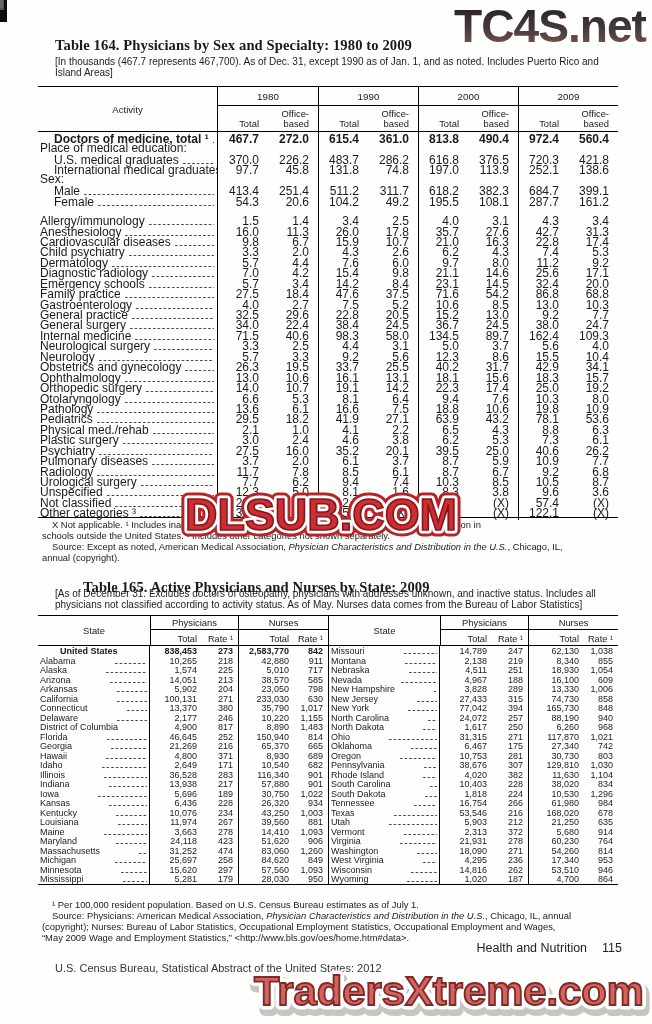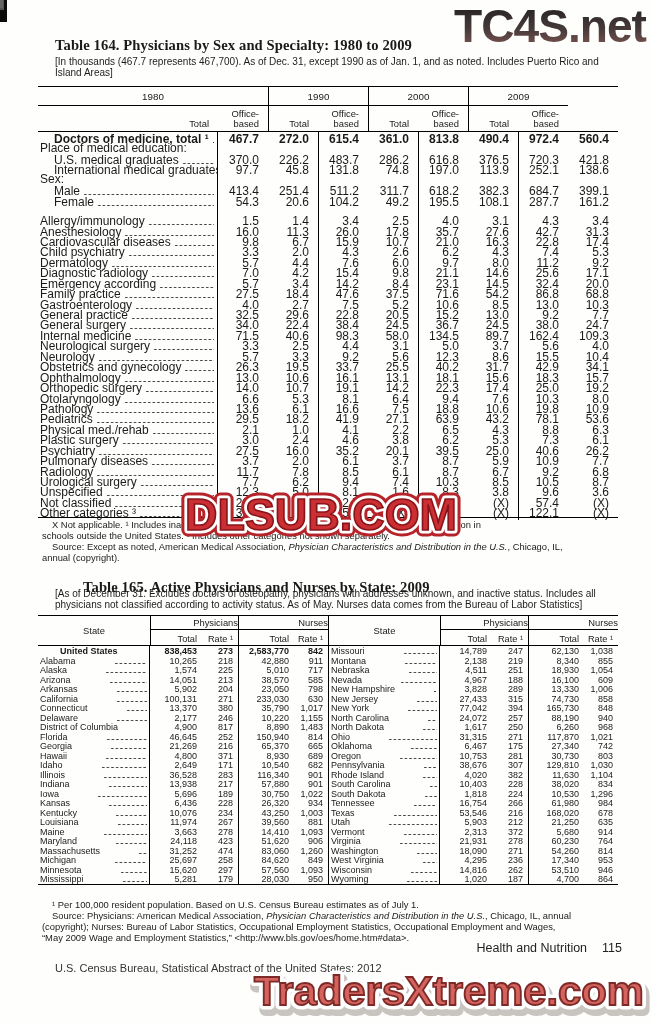--- a/index.html
+++ b/index.html
@@ -33,21 +33,21 @@
         background-image:radial-gradient(circle,#3a3a3a .9px,rgba(0,0,0,0) 1px);
         background-size:4.6px 3px;background-repeat:repeat-x;background-position:left bottom;}
   .val{display:flex;align-items:center;justify-content:flex-end;padding-right:9px;}
   .bold{font-weight:700;}
 
   
   .tblwrap165{position:absolute;left:38px;top:615px;width:580px;}
   .h165{display:grid;grid-template-columns:112px 52px 36px 56px 34px 112px 52px 36px 56px 34px;
         grid-template-rows:14px 15px;border-top:1.6px solid #000;border-bottom:1.4px solid #000;}
   .hc-state{grid-row:1/3;display:flex;align-items:center;justify-content:center;font-size:9.4px;}
-  .hg{grid-row:1;grid-column:span 2;text-align:right;font-size:9.4px;line-height:14px;
+  .hg{grid-row:1;grid-column:span 2;text-align:center;font-size:9.4px;line-height:14px;
       border-bottom:1px solid #000;border-left:1px solid #000;}
   .hs2{grid-row:2;display:flex;align-items:flex-end;justify-content:flex-end;padding:0 5px 1px 0;font-size:9.2px;}
   .b165{border-bottom:1.3px solid #000;}
   .r165{display:grid;grid-template-columns:112px 52px 36px 56px 34px 112px 52px 36px 56px 34px;height:9.5px;font-size:9px;}
   .r165 .lab{padding-left:2px;gap:35px;}
   .r165 .val{padding-right:5px;}
   .r165 .dots{margin:0 2px 1px 3px;}
   .gb2{border-left:1px solid #000;}
   .ind2{padding-left:22px !important;}
 
@@ -87,20 +87,21 @@
       </defs>
       <text x="98" y="42" text-anchor="middle" font-family="Liberation Sans, sans-serif" font-weight="bold" font-size="46" letter-spacing="-1" textLength="192" lengthAdjust="spacingAndGlyphs" fill="url(#wmgrad)">TC4S.net</text>
     </svg>
   </div>
 
   <div class="ttl" id="t164-title">Table 164. Physicians by Sex and Specialty: 1980 to 2009</div>
   <div class="subt" id="t164-sub">[In thousands (467.7 represents 467,700). As of Dec. 31, except 1990 as of Jan. 1, and as noted. Includes Puerto Rico and Island Areas]</div>
 
   <div class="tblwrap164">
     <div class="h164">
+      <div class="hc-act">Activity</div>
       <div class="hy">1980</div>
       <div class="hy gb">1990</div>
       <div class="hy gb">2000</div>
       <div class="hy gb">2009</div>
 
       <div class="hs">
           <span>Total</span>
         </div>
       <div class="hs">
           <span>Office-</span>
@@ -315,21 +316,21 @@
           <div class="val">4.2</div>
           <div class="val gb">15.4</div>
           <div class="val">9.8</div>
           <div class="val gb">21.1</div>
           <div class="val">14.6</div>
           <div class="val gb">25.6</div>
           <div class="val">17.1</div>
         </div>
         <div class="r164">
           <div class="lab">
-            <div class="lt">Emergency according</div>
+            <div class="lt">Emergency schools</div>
             <div class="dots"></div>
           </div>
           <div class="val">5.7</div>
           <div class="val">3.4</div>
           <div class="val gb">14.2</div>
           <div class="val">8.4</div>
           <div class="val gb">23.1</div>
           <div class="val">14.5</div>
           <div class="val gb">32.4</div>
           <div class="val">20.0</div>

